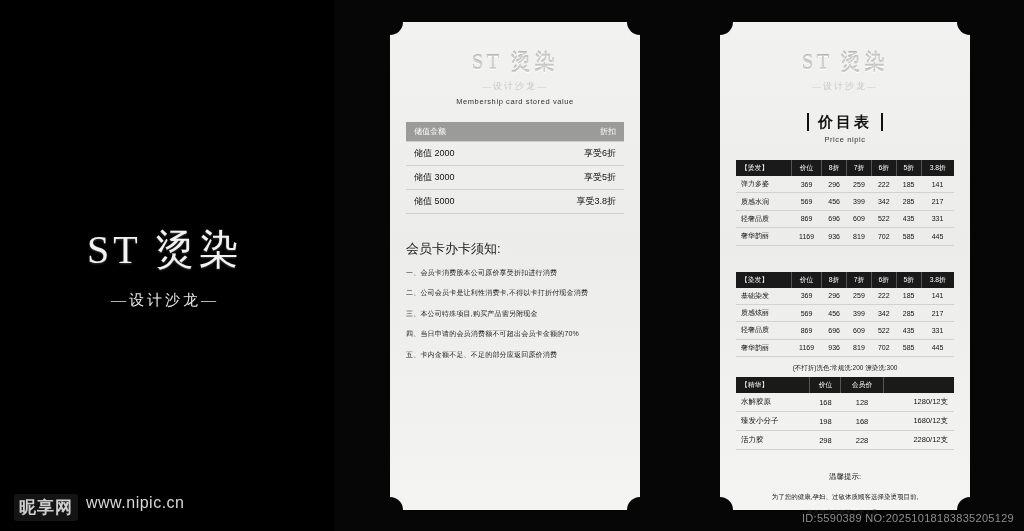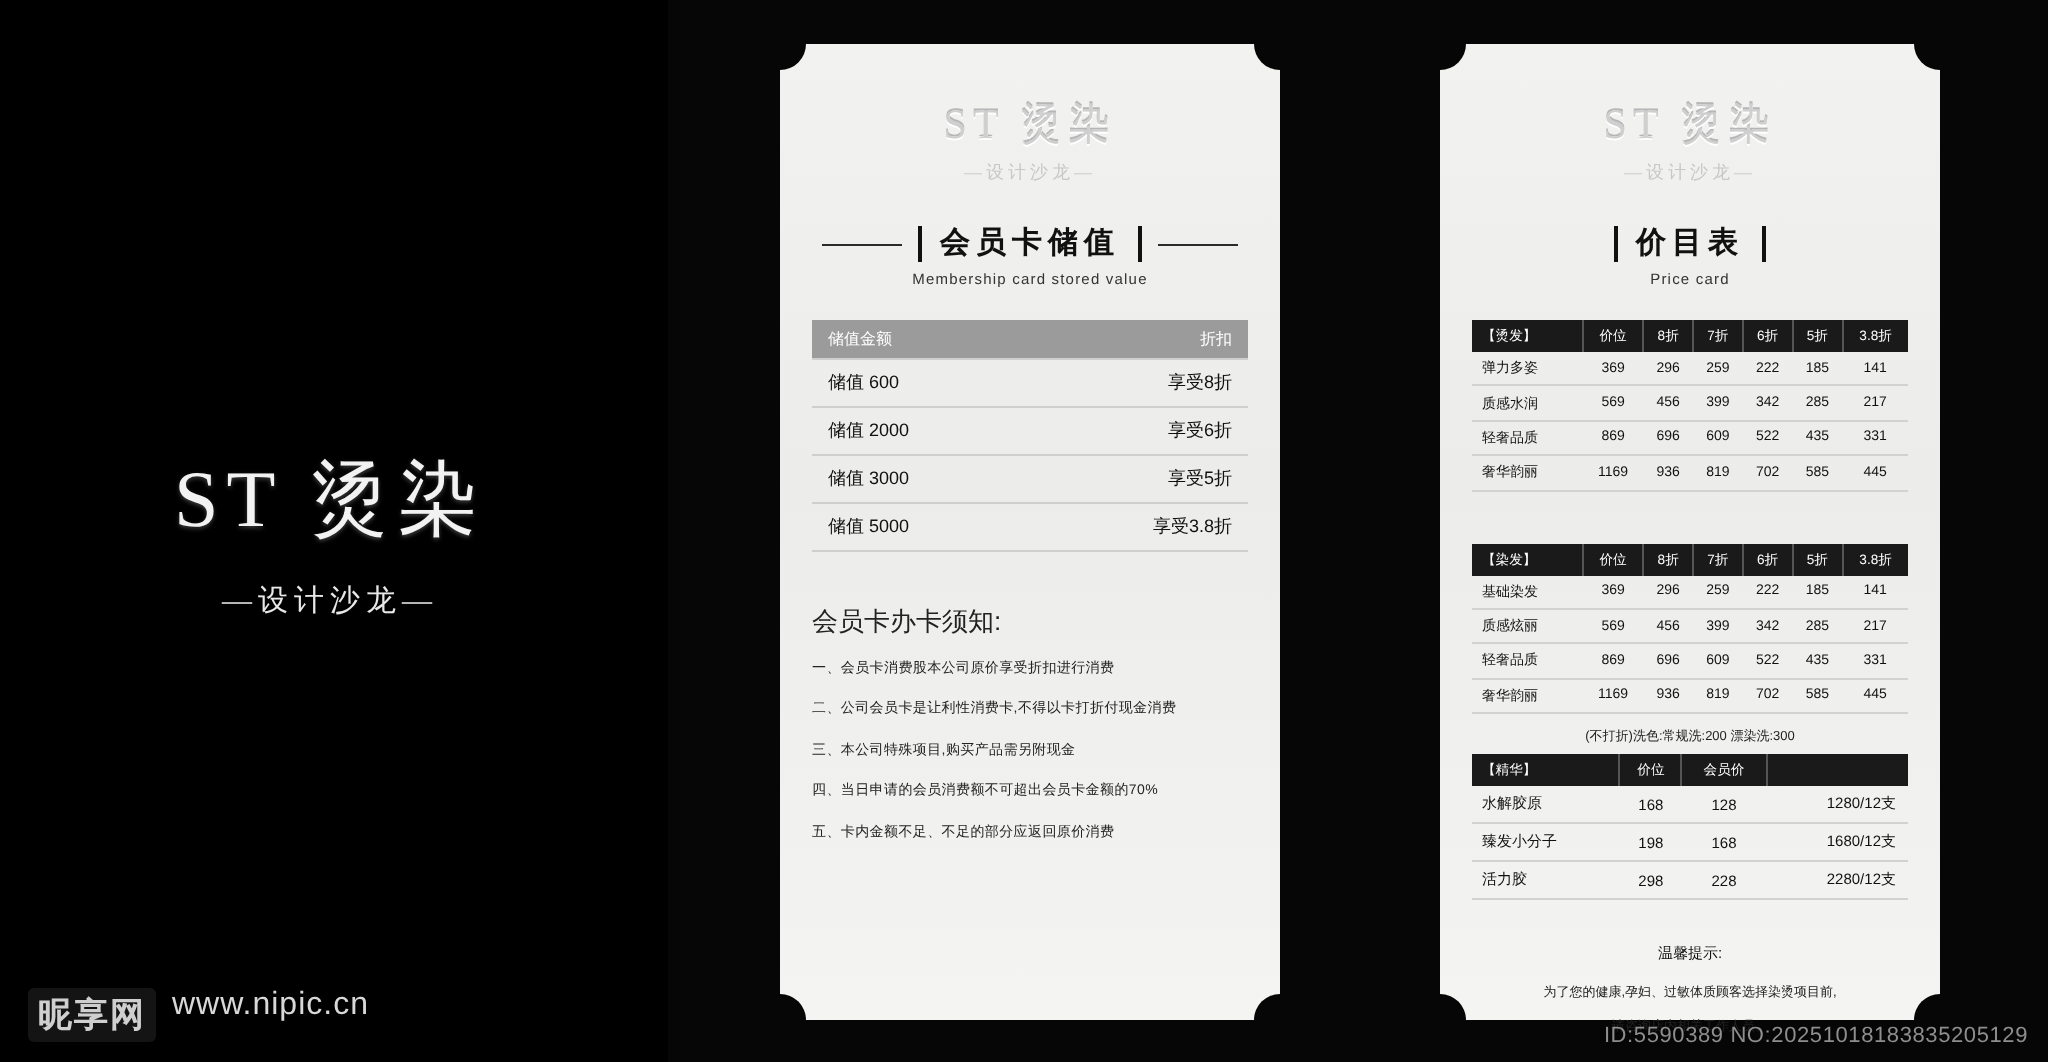--- a/index.html
+++ b/index.html
@@ -165,39 +165,30 @@
       <span class="notch n-tr"></span>
       <span class="notch n-bl"></span>
       <span class="notch n-br"></span>
 
       <div class="card-pad">
         <div class="logo-top">
           <div class="lt-main">ST 烫染</div>
           <div class="lt-sub">—设计沙龙—</div>
         </div>
 
-        <div class="title-row">
-          <span class="title-bar"></span>
-          <span class="title-main">会员卡储值</span>
-          <span class="title-bar"></span>
-        </div>
         <div class="title-en">Membership card stored value</div>
 
         <table class="sv-table">
           <thead>
             <tr>
               <th>储值金额</th>
               <th class="r">折扣</th>
             </tr>
           </thead>
           <tbody>
-            <tr>
-              <td>储值 600</td>
-              <td class="r">享受8折</td>
-            </tr>
             <tr>
               <td>储值 2000</td>
               <td class="r">享受6折</td>
             </tr>
             <tr>
               <td>储值 3000</td>
               <td class="r">享受5折</td>
             </tr>
             <tr>
               <td>储值 5000</td>
@@ -225,21 +216,21 @@
 
       <div class="card-pad">
         <div class="logo-top">
           <div class="lt-main">ST 烫染</div>
           <div class="lt-sub">—设计沙龙—</div>
         </div>
 
         <div class="title-row">
           <span class="title-main">价目表</span>
         </div>
-        <div class="title-en">Price card</div>
+        <div class="title-en">Price nipic</div>
 
         <div class="pl-wrap">
           <table class="pl-table">
             <thead>
               <tr>
                 <th>【烫发】</th>
                 <th>价位</th>
                 <th>8折</th>
                 <th>7折</th>
                 <th>6折</th>

